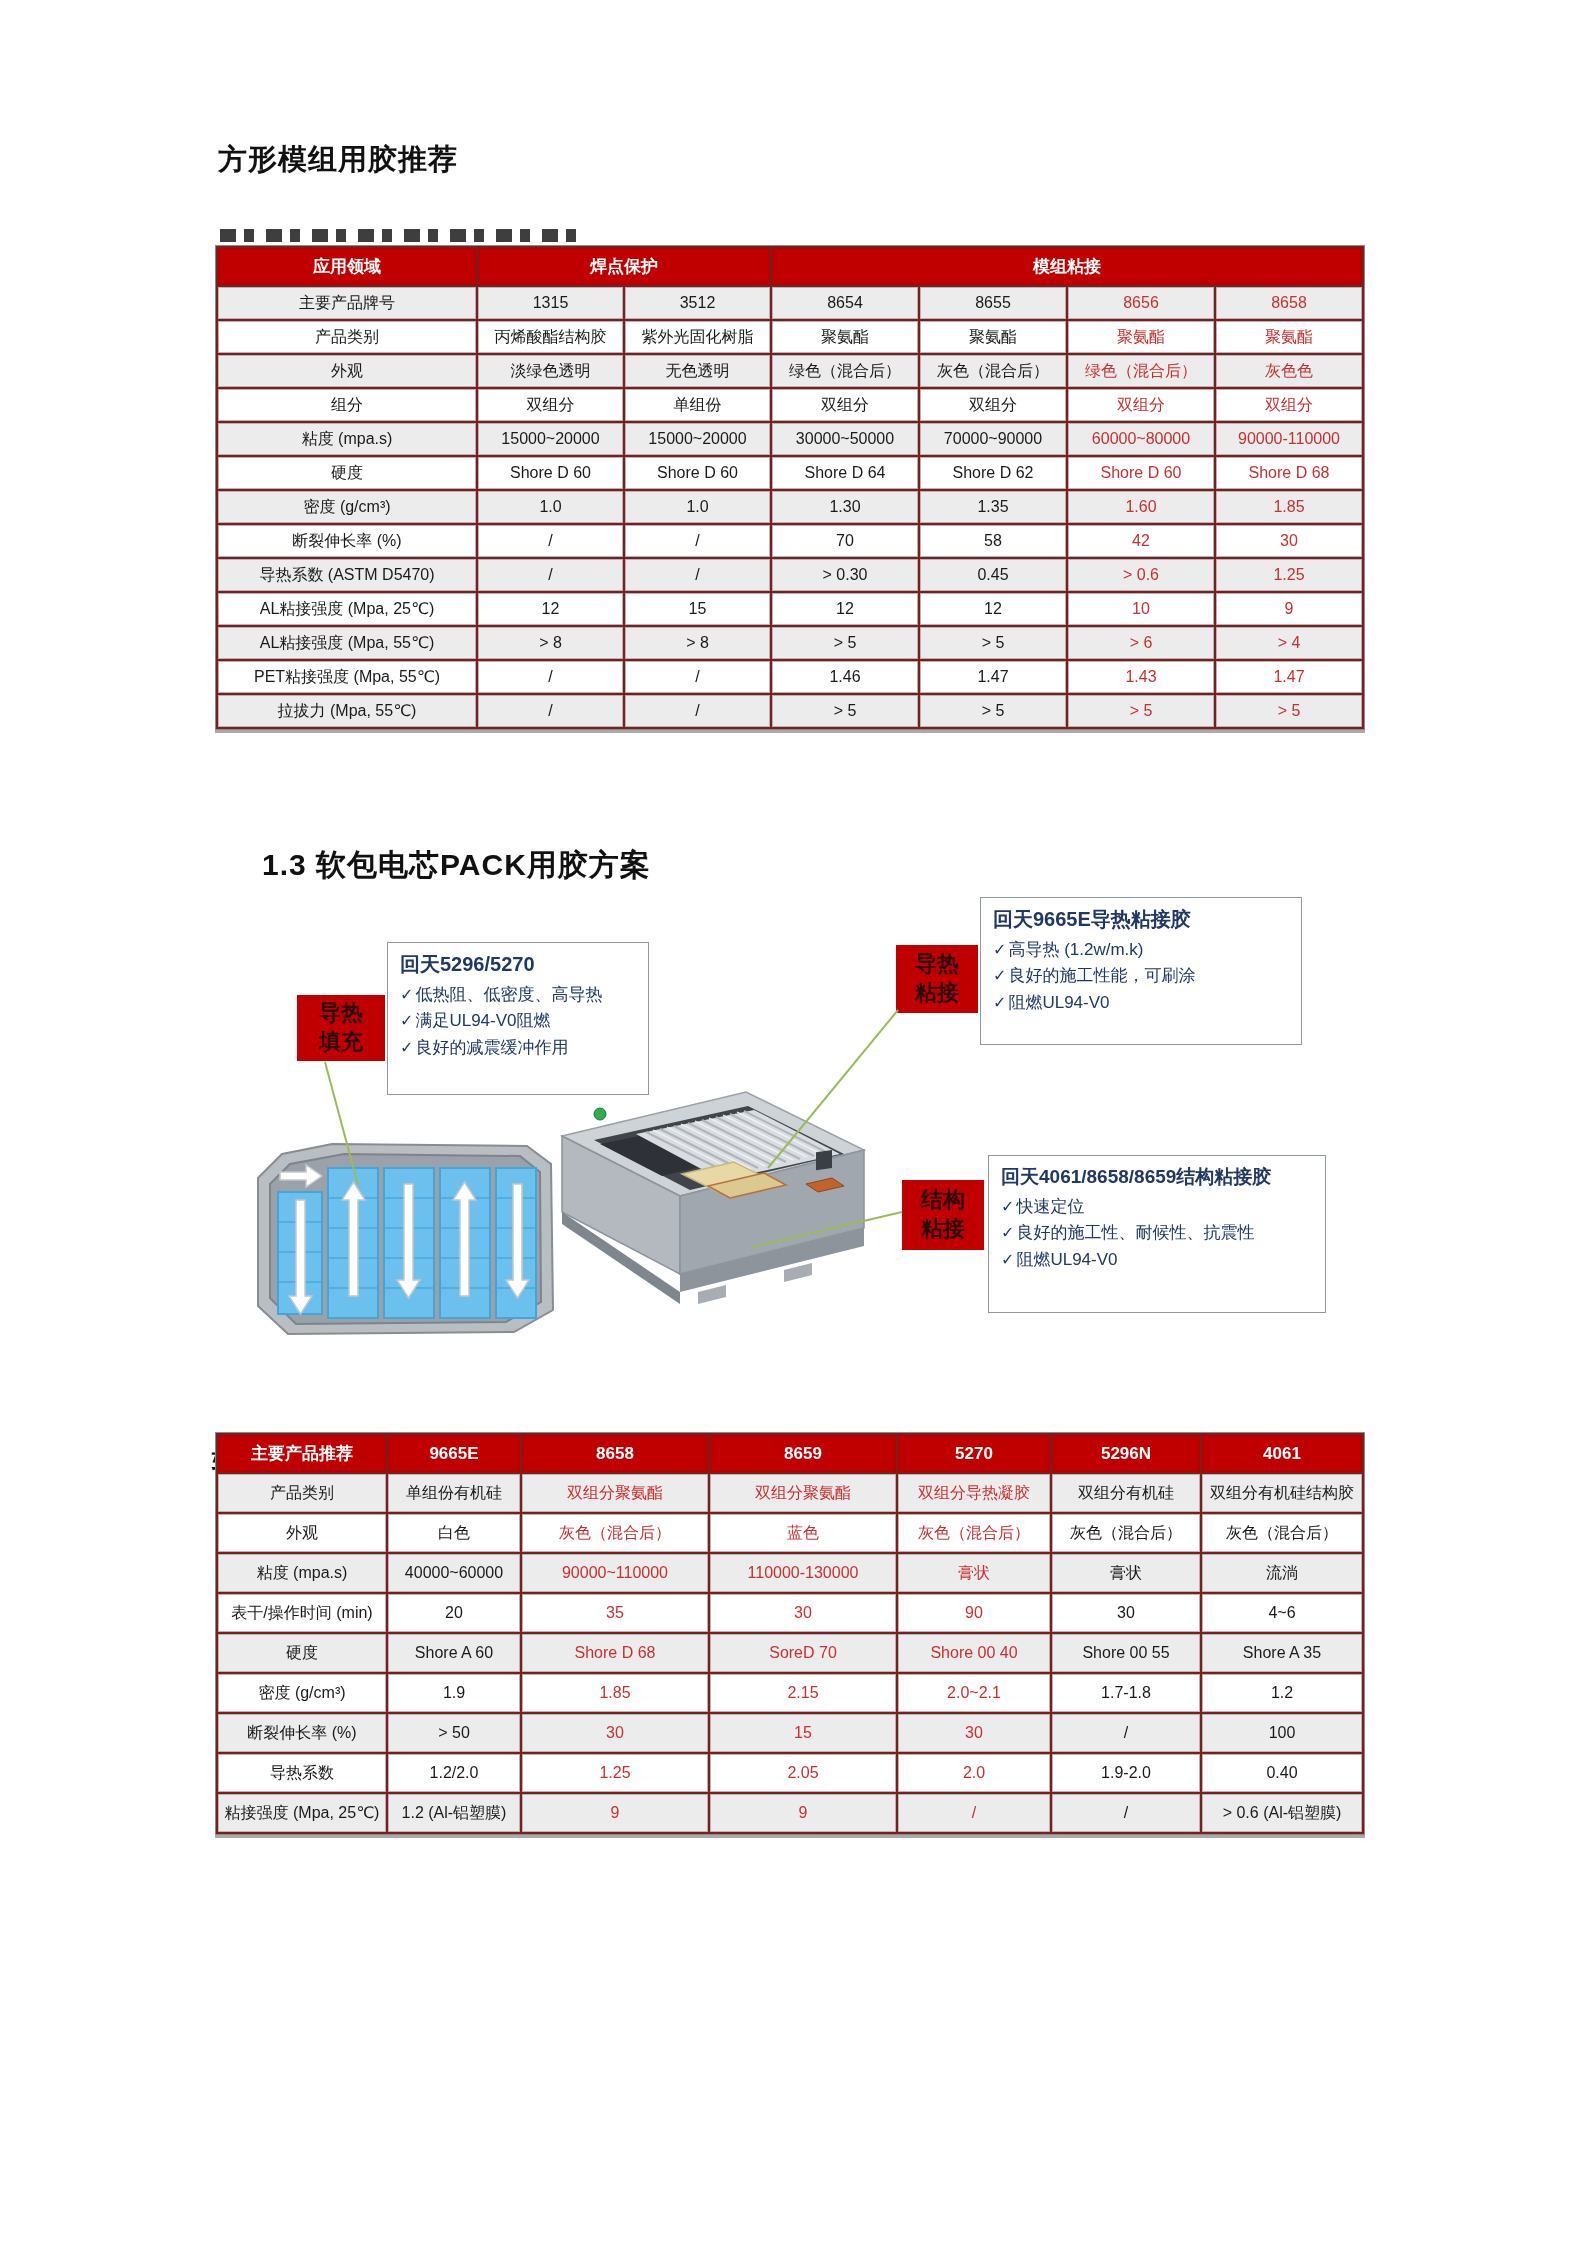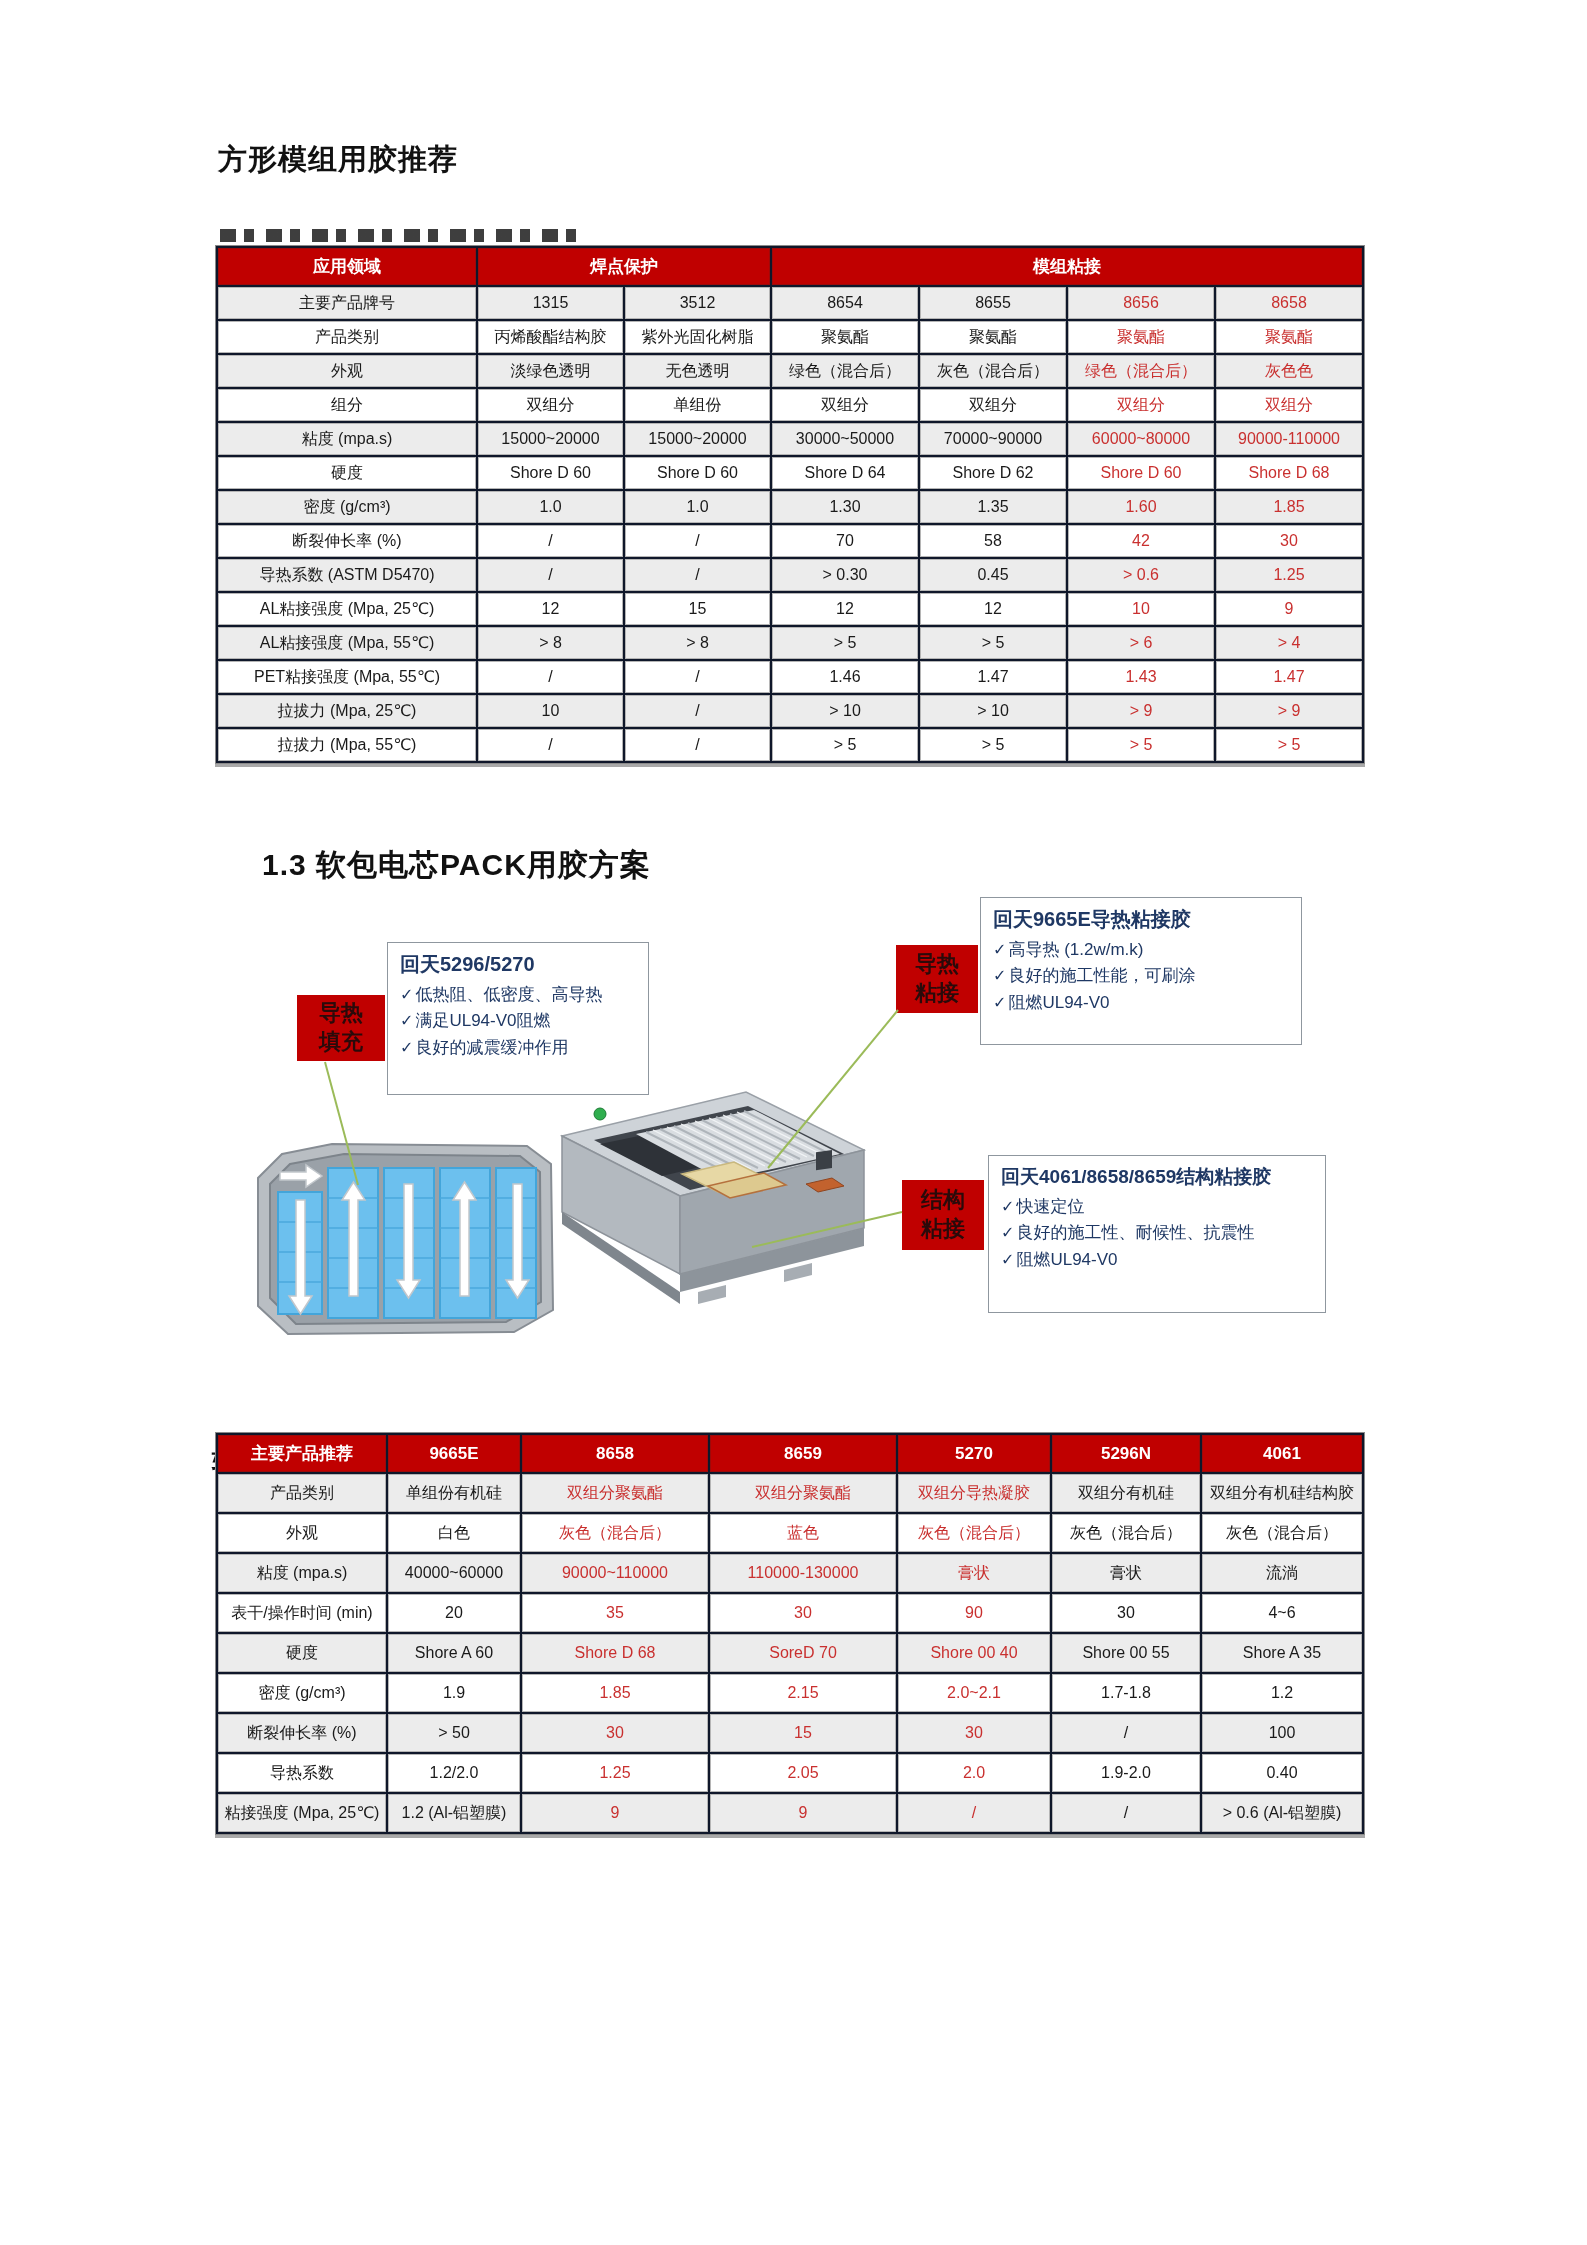--- a/index.html
+++ b/index.html
@@ -27,21 +27,21 @@
   .clipped-artifact{
     position:absolute;left:220px;top:229px;width:360px;height:13px;
     overflow:hidden;
     background:repeating-linear-gradient(90deg,#1c1c1c 0 16px,transparent 16px 24px,#1c1c1c 24px 34px,transparent 34px 46px);
     opacity:.85;
   }
   
   table.data{
     position:absolute;
     border-collapse:separate;border-spacing:2px;
-    background:#0f172a;
+    background:#7f1d1d;
     border:1px solid #8a8a8a;
     box-shadow:0 3px 0 #a9a9a9;
     table-layout:fixed;
   }
   table.data th,table.data td{
     border:1px solid var(--cell-border);
     text-align:center;vertical-align:middle;
     font-size:16px;line-height:1.25;
     padding:5px 3px;
     font-weight:normal;
@@ -209,29 +209,20 @@
         <td class="red">&gt; 4</td>
       </tr>
       <tr>
         <th>PET粘接强度 (Mpa, 55℃)</th>
         <td>/</td>
         <td>/</td>
         <td>1.46</td>
         <td>1.47</td>
         <td class="red">1.43</td>
         <td class="red">1.47</td>
-      </tr>
-      <tr>
-        <th>拉拔力 (Mpa, 25℃)</th>
-        <td>10</td>
-        <td>/</td>
-        <td>&gt; 10</td>
-        <td>&gt; 10</td>
-        <td class="red">&gt; 9</td>
-        <td class="red">&gt; 9</td>
       </tr>
       <tr>
         <th>拉拔力 (Mpa, 55℃)</th>
         <td>/</td>
         <td>/</td>
         <td>&gt; 5</td>
         <td>&gt; 5</td>
         <td class="red">&gt; 5</td>
         <td class="red">&gt; 5</td>
       </tr>

